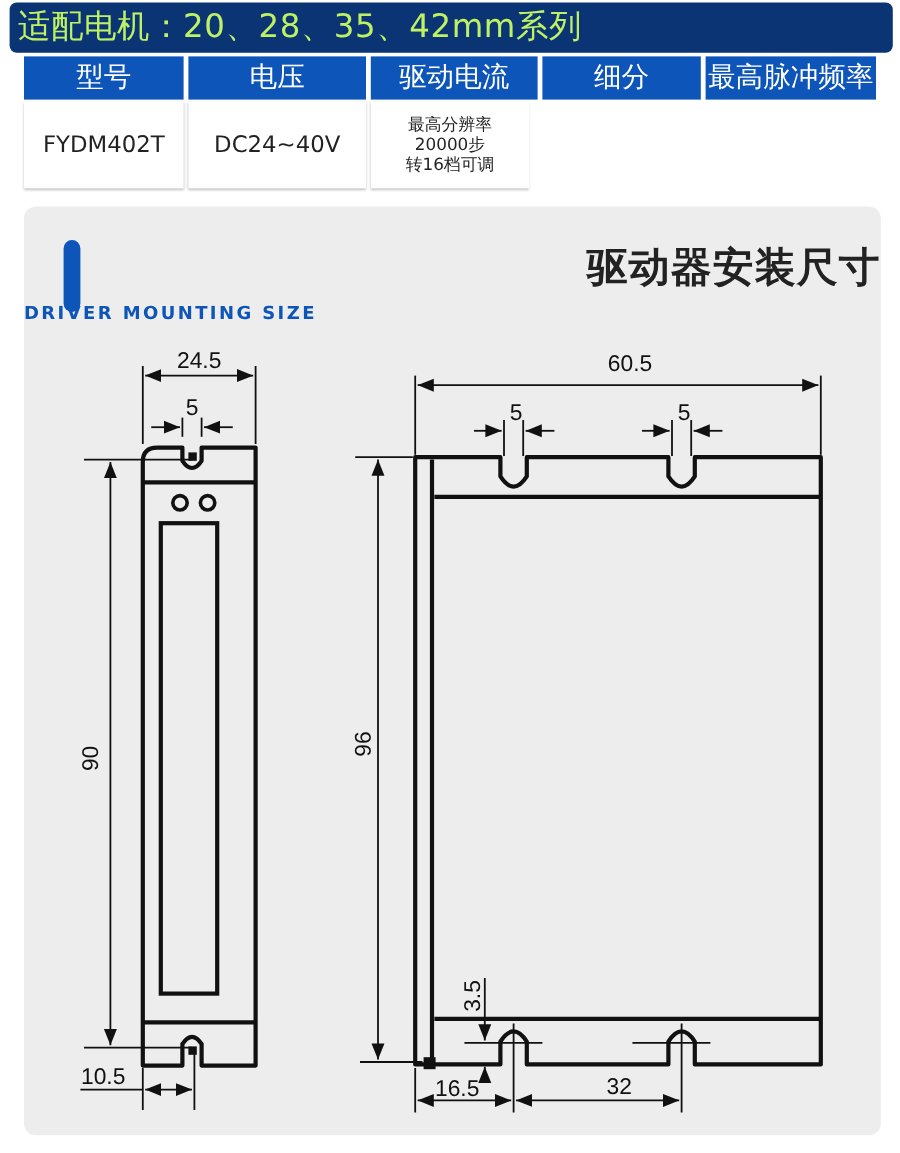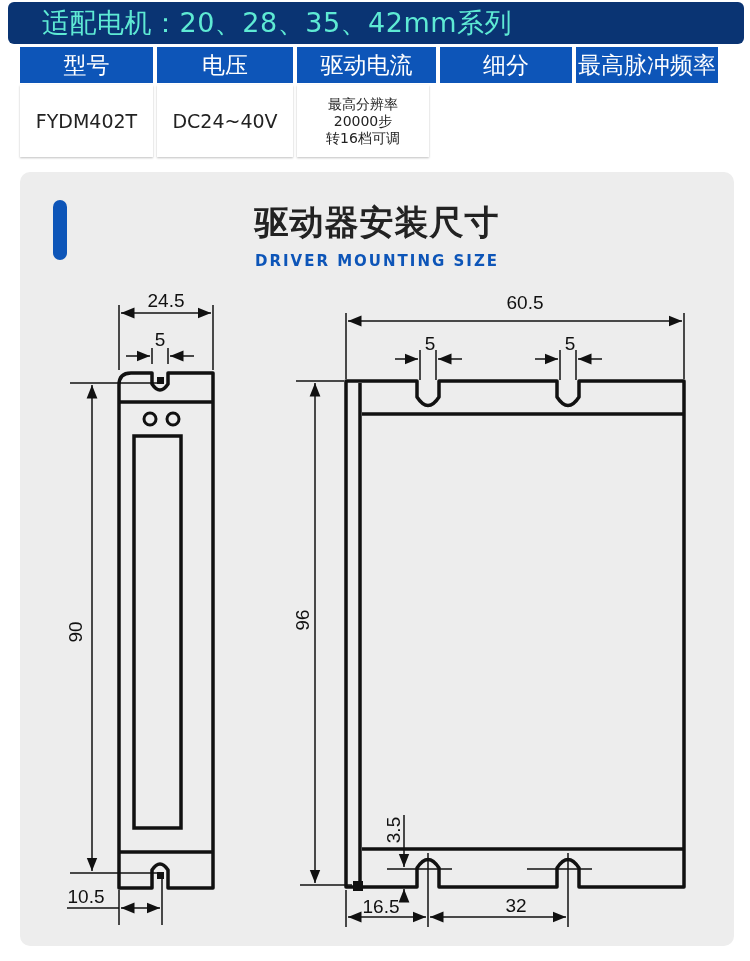--- a/index.html
+++ b/index.html
@@ -1,27 +1,27 @@
 <!DOCTYPE html>
 <html><head>
 <meta charset="utf-8">
 <style>
   html,body{margin:0;padding:0;background:#ffffff;}
   body{width:750px;height:961px;position:relative;overflow:hidden;font-family:"DejaVu Sans","Liberation Sans",sans-serif;}
-  .hdr{position:absolute;left:8px;top:2px;width:736px;height:42px;background:#0a3473;border-radius:6px;color:#5eead4;font-size:27px;line-height:42px;padding-left:34px;box-sizing:border-box;letter-spacing:0.5px;}
+  .hdr{position:absolute;left:8px;top:2px;width:736px;height:42px;background:#0a3473;border-radius:6px;color:#bef264;font-size:27px;line-height:42px;padding-left:7px;box-sizing:border-box;letter-spacing:0.5px;}
   .tbl{position:absolute;left:20px;top:47px;width:740px;}
   .row{display:flex;}
   .th{background:#0d55b8;color:#fff;font-size:23px;height:36px;line-height:36px;text-align:center;margin-right:4px;box-sizing:border-box;}
   .td{background:#fff;color:#222;height:72px;margin-right:4px;margin-top:2px;display:flex;flex-direction:column;justify-content:center;align-items:center;text-align:center;box-shadow:0 1px 2px rgba(0,0,0,0.25);font-size:19px;line-height:21px;}
   .td.small{font-size:14px;line-height:17px;}
-  .c1{width:133px}.c2{width:136px}.c3{width:139px}.c4{width:132px}.c5{width:142px;margin-right:0}
+  .c1{width:133px}.c2{width:148px}.c3{width:139px}.c4{width:132px}.c5{width:142px;margin-right:0}
   .panel{position:absolute;left:20px;top:172px;width:714px;height:774px;background:#ededed;border-radius:10px;}
   .bar{position:absolute;left:33px;top:28px;width:14px;height:60px;background:#0d55b8;border-radius:7px;}
-  .ptitle{position:absolute;left:0;width:714px;top:28px;text-align:center;font-size:34px;font-weight:bold;color:#222;letter-spacing:1px;}
-  .psub{position:absolute;left:0;width:714px;top:80px;text-align:center;font-size:15px;font-weight:bold;color:#0d55b8;letter-spacing:2px;}
+  .ptitle{position:absolute;left:0;width:714px;top:28px;text-align:right;font-size:34px;font-weight:bold;color:#222;letter-spacing:1px;}
+  .psub{position:absolute;left:0;width:714px;top:80px;font-size:15px;font-weight:bold;color:#0d55b8;letter-spacing:2px;}
   svg{position:absolute;left:0;top:0;}
   .dim{font-family:"Liberation Sans",sans-serif;font-size:19px;fill:#111;}
 </style>
 </head>
 <body>
 
 <div class="hdr">
   <span>适配电机：20、28、35、42mm系列</span>
 </div>
 

